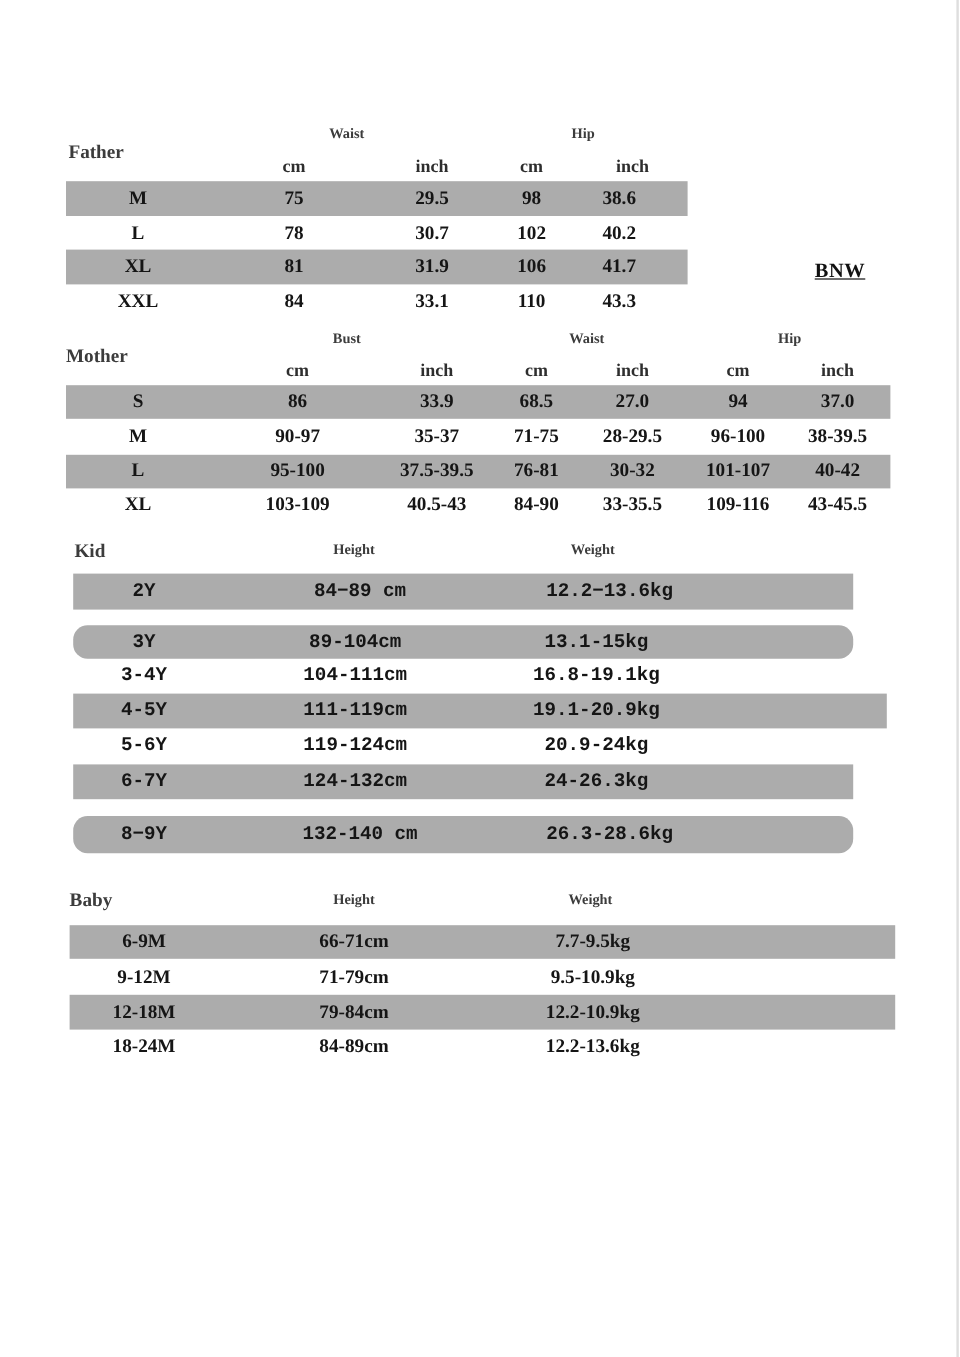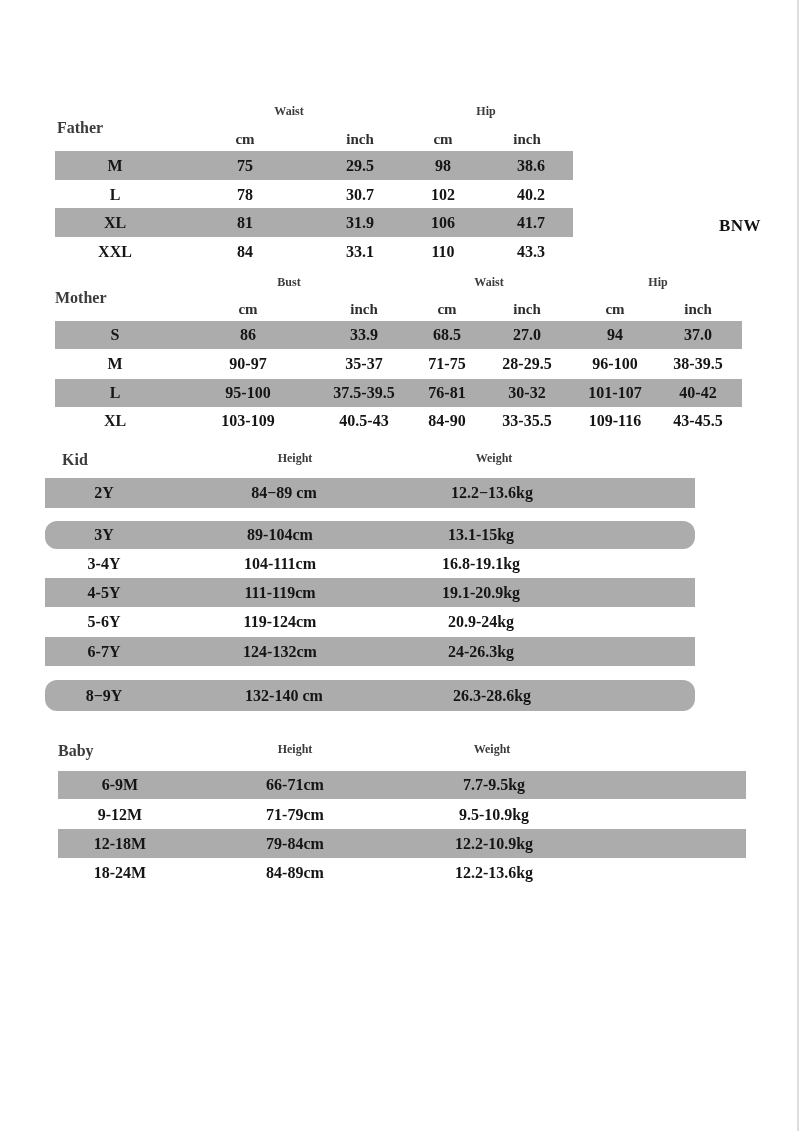--- a/index.html
+++ b/index.html
@@ -21,26 +21,26 @@
   .c{position:absolute; top:0; transform:translateX(-50%); white-space:nowrap; font-size:16px;}
   .hdr{position:absolute; transform:translateX(-50%); white-space:nowrap; color:#3c3c3c; font-size:12px;}
   .lbl{position:absolute; white-space:nowrap; color:#3c3c3c; font-size:16px;}
   .unit{font-size:15px; color:#2e2e2e;}
   .row{position:absolute; height:29px; line-height:29px;}
   .row.shaded{background:#acacac;}
   .brand{position:absolute; transform:translateX(-50%); font-size:17px; color:#111; letter-spacing:.5px;}
 
   
   .f-row{left:55px; width:518px;}
-  .f-c0{left:60px}.f-c1{left:190px}.f-c2{left:305px}.f-c3{left:388px}.f-c4{left:476px}
+  .f-c0{left:60px}.f-c1{left:190px}.f-c2{left:305px}.f-c3{left:388px}.f-c4{left:461px}
   
   .m-row{left:55px; width:687px; height:28px; line-height:28px;}
   .m-c0{left:60px}.m-c1{left:193px}.m-c2{left:309px}.m-c3{left:392px}.m-c4{left:472px}.m-c5{left:560px}.m-c6{left:643px}
   
-  .k-row{left:45px; width:650px;}
+  .k-row{left:61px; width:650px;font-family:Liberation Mono, monospace;}
   .k-c0{left:59px}.k-c1{left:235px}.k-c2{left:436px}
   .k-wide .k-c1{left:239px}.k-wide .k-c2{left:447px}
   
   .b-row{left:58px; width:688px;text-align:center;}
   .b-c0{left:62px}.b-c1{left:237px}.b-c2{left:436px}
 </style>
 </head>
 <body>
 
 <div class="canvas">
@@ -78,21 +78,21 @@
     </div>
     <div class="row f-row" style="top:237px;">
       <span class="c f-c0">XXL</span>
       <span class="c f-c1">84</span>
       <span class="c f-c2">33.1</span>
       <span class="c f-c3">110</span>
       <span class="c f-c4">43.3</span>
     </div>
   </div>
 
-  <span class="brand" style="left:740px; top:216px;">BNW</span>
+  <span class="brand" style="left:700px; top:216px;text-decoration:underline;">BNW</span>
 
   <div>
     <span class="lbl" style="left:55px; top:289px;">Mother</span>
     <span class="hdr" style="left:289px; top:275px;">Bust</span>
     <span class="hdr" style="left:489px; top:275px;">Waist</span>
     <span class="hdr" style="left:658px; top:275px;">Hip</span>
     <span class="hdr unit" style="left:248px; top:301px;">cm</span>
     <span class="hdr unit" style="left:364px; top:301px;">inch</span>
     <span class="hdr unit" style="left:447px; top:301px;">cm</span>
     <span class="hdr unit" style="left:527px; top:301px;">inch</span>
@@ -150,21 +150,21 @@
     <div class="row k-row shaded" style="top:521px; height:28px; line-height:28px;border-radius:12px;">
       <span class="c k-c0">3Y</span>
       <span class="c k-c1">89-104cm</span>
       <span class="c k-c2">13.1-15kg</span>
     </div>
     <div class="row k-row" style="top:549px;text-align:right;">
       <span class="c k-c0">3-4Y</span>
       <span class="c k-c1">104-111cm</span>
       <span class="c k-c2">16.8-19.1kg</span>
     </div>
-    <div class="row k-row shaded" style="top:578px;">
+    <div class="row k-row shaded" style="top:578px;padding-left:28px;">
       <span class="c k-c0">4-5Y</span>
       <span class="c k-c1">111-119cm</span>
       <span class="c k-c2">19.1-20.9kg</span>
     </div>
     <div class="row k-row" style="top:607px;">
       <span class="c k-c0">5-6Y</span>
       <span class="c k-c1">119-124cm</span>
       <span class="c k-c2">20.9-24kg</span>
     </div>
     <div class="row k-row shaded" style="top:637px;">

